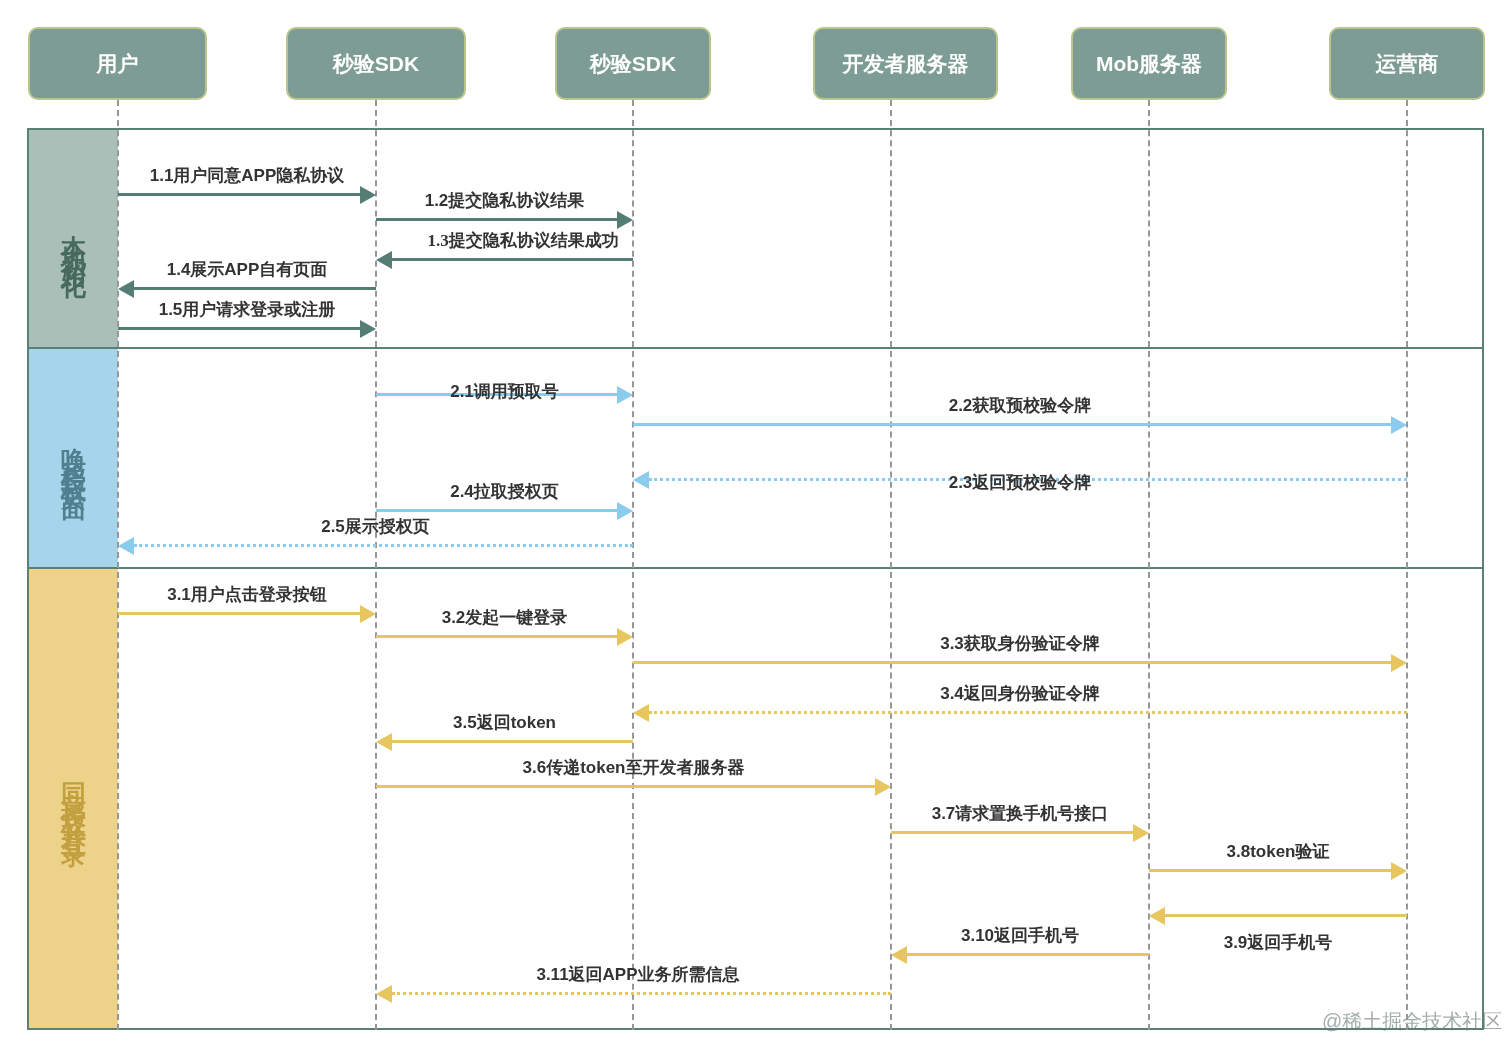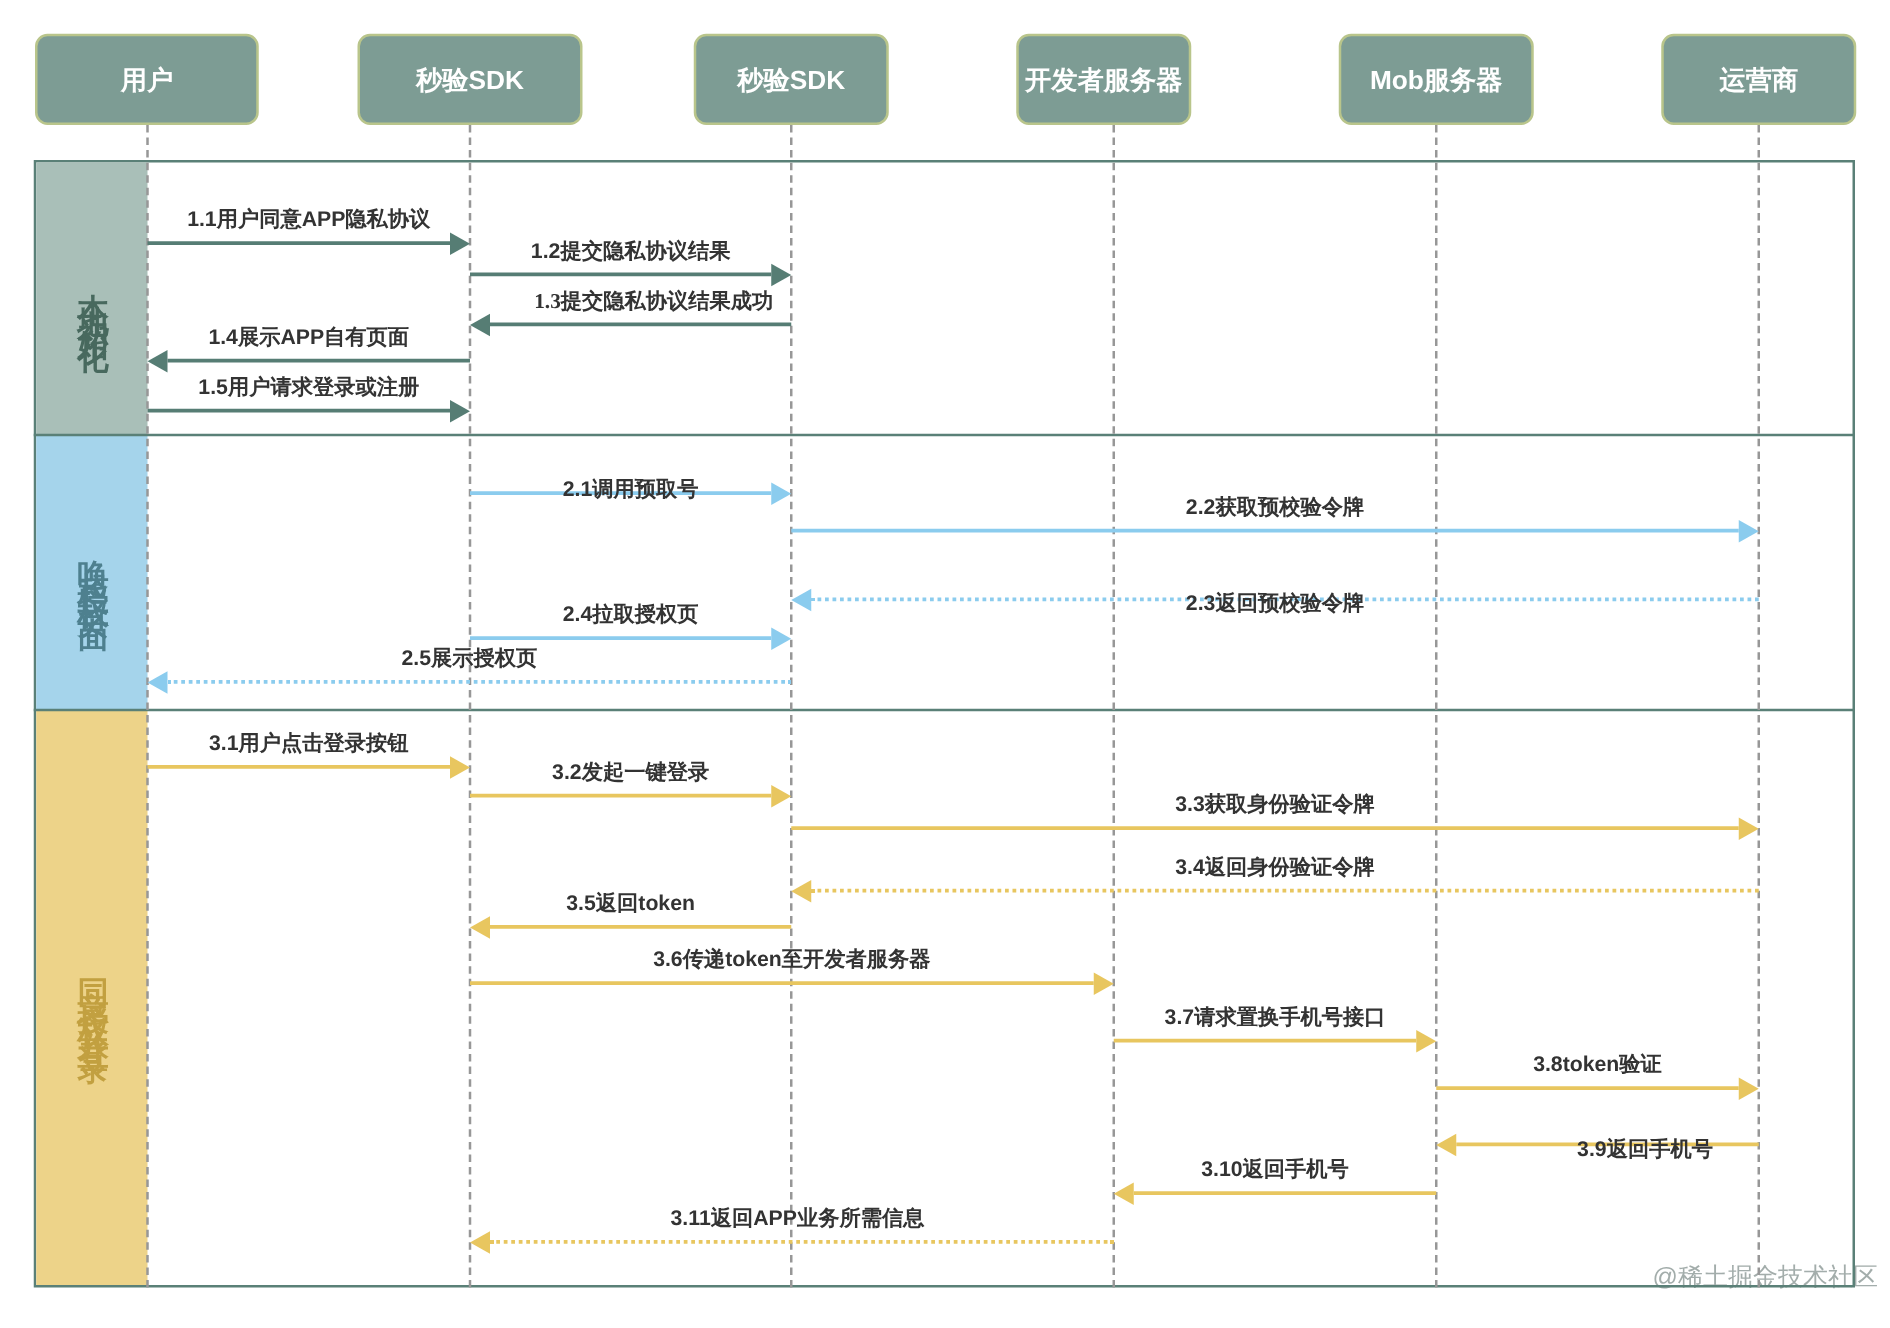--- a/index.html
+++ b/index.html
@@ -54,21 +54,21 @@
     <div class="separator" style="left: 27px; top: 567px; width: 1457px; border-top: 2px solid rgb(90, 128, 119);"></div>
     <div class="lifeline" style="left: 117px; top: 100px; height: 930px;"></div>
     <div class="lifeline" style="left: 375px; top: 100px; height: 930px;"></div>
     <div class="lifeline" style="left: 632px; top: 100px; height: 930px;"></div>
     <div class="lifeline" style="left: 890px; top: 100px; height: 930px;"></div>
     <div class="lifeline" style="left: 1148px; top: 100px; height: 930px;"></div>
     <div class="lifeline" style="left: 1406px; top: 100px; height: 930px;"></div>
     <div class="actor-box" style="left: 28px; width: 179px; background: rgb(125, 156, 148); border: 2px solid rgb(185, 197, 139);">用户</div>
     <div class="actor-box" style="left: 286px; width: 180px; background: rgb(125, 156, 148); border: 2px solid rgb(185, 197, 139);">秒验SDK</div>
     <div class="actor-box" style="left: 555px; width: 156px; background: rgb(125, 156, 148); border: 2px solid rgb(185, 197, 139);">秒验SDK</div>
-    <div class="actor-box" style="left: 813px; width: 140px; background: rgb(125, 156, 148); border: 2px solid rgb(185, 197, 139);">开发者服务器</div>
+    <div class="actor-box" style="left: 813px; width: 185px; background: rgb(125, 156, 148); border: 2px solid rgb(185, 197, 139);">开发者服务器</div>
     <div class="actor-box" style="left: 1071px; width: 156px; background: rgb(125, 156, 148); border: 2px solid rgb(185, 197, 139);">Mob服务器</div>
     <div class="actor-box" style="left: 1329px; width: 156px; background: rgb(125, 156, 148); border: 2px solid rgb(185, 197, 139);">运营商</div>
     <div class="msg-line" style="left: 118px; top: 193px; width: 242px; border-top: 3px solid rgb(86, 125, 116);"></div>
     <div class="msg-head" style="left: 360px; top: 186px; border-top: 9px solid transparent; border-bottom: 9px solid transparent; border-left: 16px solid rgb(86, 125, 116);"></div>
     <div class="msg-label" style="left: 247px; top: 165px;">1.1用户同意APP隐私协议</div>
     <div class="msg-line" style="left: 376px; top: 218px; width: 241px; border-top: 3px solid rgb(86, 125, 116);"></div>
     <div class="msg-head" style="left: 617px; top: 211px; border-top: 9px solid transparent; border-bottom: 9px solid transparent; border-left: 16px solid rgb(86, 125, 116);"></div>
     <div class="msg-label" style="left: 504.5px; top: 190px;">1.2提交隐私协议结果</div>
     <div class="msg-line" style="left: 392px; top: 258px; width: 241px; border-top: 3px solid rgb(86, 125, 116);"></div>
     <div class="msg-head" style="left: 376px; top: 251px; border-top: 9px solid transparent; border-bottom: 9px solid transparent; border-right: 16px solid rgb(86, 125, 116);"></div>
@@ -113,20 +113,20 @@
     <div class="msg-head" style="left: 875px; top: 778px; border-top: 9px solid transparent; border-bottom: 9px solid transparent; border-left: 16px solid rgb(232, 198, 95);"></div>
     <div class="msg-label" style="left: 633.5px; top: 757px;">3.6传递token至开发者服务器</div>
     <div class="msg-line" style="left: 891px; top: 831px; width: 242px; border-top: 3px solid rgb(232, 198, 95);"></div>
     <div class="msg-head" style="left: 1133px; top: 824px; border-top: 9px solid transparent; border-bottom: 9px solid transparent; border-left: 16px solid rgb(232, 198, 95);"></div>
     <div class="msg-label" style="left: 1020px; top: 803px;">3.7请求置换手机号接口</div>
     <div class="msg-line" style="left: 1149px; top: 869px; width: 242px; border-top: 3px solid rgb(232, 198, 95);"></div>
     <div class="msg-head" style="left: 1391px; top: 862px; border-top: 9px solid transparent; border-bottom: 9px solid transparent; border-left: 16px solid rgb(232, 198, 95);"></div>
     <div class="msg-label" style="left: 1278px; top: 841px;">3.8token验证</div>
     <div class="msg-line" style="left: 1165px; top: 914px; width: 242px; border-top: 3px solid rgb(232, 198, 95);"></div>
     <div class="msg-head" style="left: 1149px; top: 907px; border-top: 9px solid transparent; border-bottom: 9px solid transparent; border-right: 16px solid rgb(232, 198, 95);"></div>
-    <div class="msg-label" style="left: 1278px; top: 909px; margin-left: 38px;">3.9返回手机号</div>
+    <div class="msg-label" style="left: 1278px; top: 932px;">3.9返回手机号</div>
     <div class="msg-line" style="left: 907px; top: 953px; width: 242px; border-top: 3px solid rgb(232, 198, 95);"></div>
     <div class="msg-head" style="left: 891px; top: 946px; border-top: 9px solid transparent; border-bottom: 9px solid transparent; border-right: 16px solid rgb(232, 198, 95);"></div>
     <div class="msg-label" style="left: 1020px; top: 925px;">3.10返回手机号</div>
     <div class="msg-line" style="left: 392px; top: 992px; width: 499px; border-top: 3px dotted rgb(232, 198, 95);"></div>
     <div class="msg-head" style="left: 376px; top: 985px; border-top: 9px solid transparent; border-bottom: 9px solid transparent; border-right: 16px solid rgb(232, 198, 95);"></div>
     <div class="msg-label" style="left: 638px; top: 964px; text-align: right;">3.11返回APP业务所需信息</div>
   </div>
 
 </body></html>

